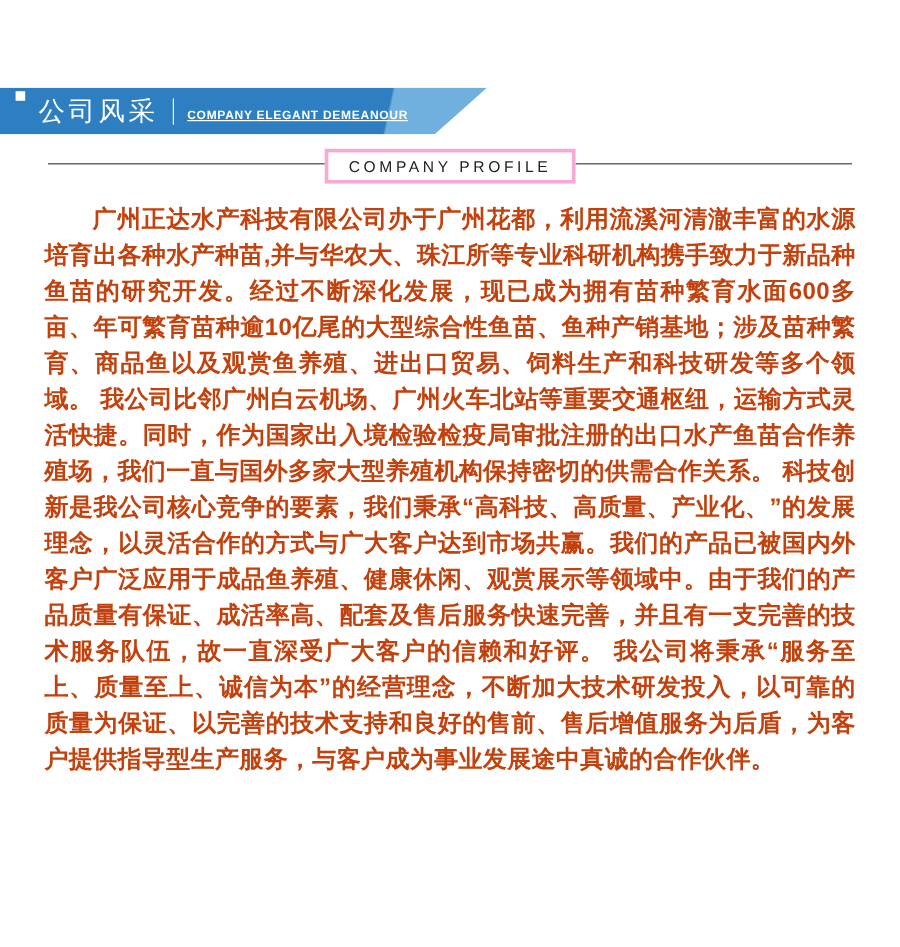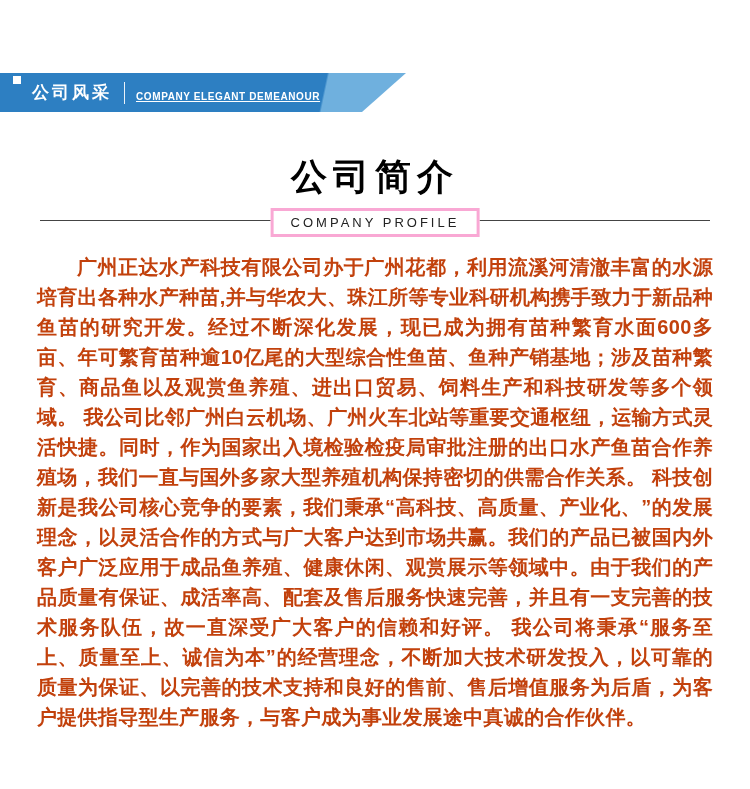--- a/index.html
+++ b/index.html
@@ -33,22 +33,22 @@
   }
   .banner .notch {
     position: absolute;
     left: 13px;
     top: 3px;
     width: 8px;
     height: 8px;
     background: #ffffff;
   }
   .banner-title {
-    font-size: 17px;
-    font-weight: bold;
+    font-size: 22px;
+    font-weight: normal;
     letter-spacing: 3px;
     white-space: nowrap;
   }
   .banner-divider {
     width: 1px;
     height: 22px;
     background: rgba(255,255,255,0.9);
     margin: 0 11px 0 12px;
     flex: 0 0 auto;
   }
@@ -109,21 +109,20 @@
 
   <div class="banner-row">
     <div class="banner">
       <span class="notch"></span>
       <span class="banner-title">公司风采</span>
       <span class="banner-divider"></span>
       <span class="banner-subtitle">COMPANY ELEGANT DEMEANOUR</span>
     </div>
   </div>
 
-  <h1 class="section-title">公司简介</h1>
 
   <div class="subtitle-rule">
     <span class="subtitle-box">COMPANY PROFILE</span>
   </div>
 
   <p class="profile-text">广州正达水产科技有限公司办于广州花都，利用流溪河清澈丰富的水源培育出各种水产种苗,并与华农大、珠江所等专业科研机构携手致力于新品种鱼苗的研究开发。经过不断深化发展，现已成为拥有苗种繁育水面600多亩、年可繁育苗种逾10亿尾的大型综合性鱼苗、鱼种产销基地；涉及苗种繁育、商品鱼以及观赏鱼养殖、进出口贸易、饲料生产和科技研发等多个领域。 我公司比邻广州白云机场、广州火车北站等重要交通枢纽，运输方式灵活快捷。同时，作为国家出入境检验检疫局审批注册的出口水产鱼苗合作养殖场，我们一直与国外多家大型养殖机构保持密切的供需合作关系。 科技创新是我公司核心竞争的要素，我们秉承“高科技、高质量、产业化、”的发展理念，以灵活合作的方式与广大客户达到市场共赢。我们的产品已被国内外客户广泛应用于成品鱼养殖、健康休闲、观赏展示等领域中。由于我们的产品质量有保证、成活率高、配套及售后服务快速完善，并且有一支完善的技术服务队伍，故一直深受广大客户的信赖和好评。 我公司将秉承“服务至上、质量至上、诚信为本”的经营理念，不断加大技术研发投入，以可靠的质量为保证、以完善的技术支持和良好的售前、售后增值服务为后盾，为客户提供指导型生产服务，与客户成为事业发展途中真诚的合作伙伴。</p>
 
 </div>
 
 </body></html>

